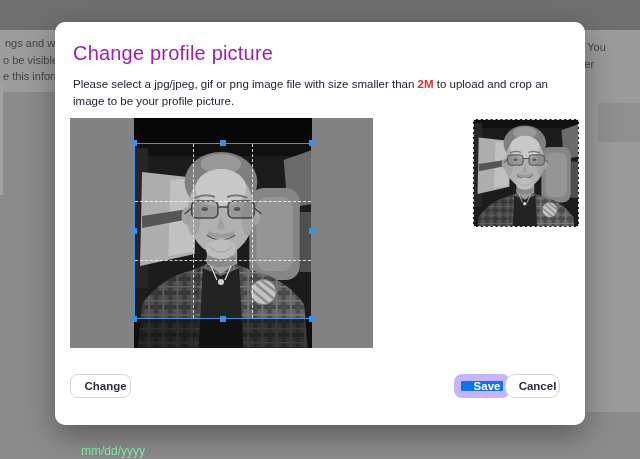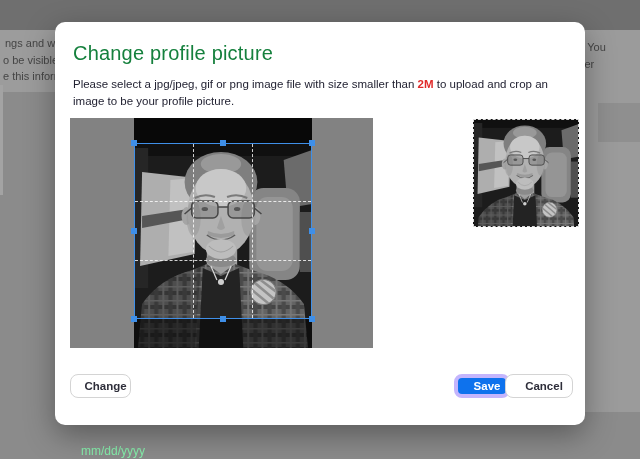--- a/index.html
+++ b/index.html
@@ -19,21 +19,21 @@
   .bg-date { position:absolute; color:#86efac; font-size:12px; white-space:nowrap; }
 
   
   .dialog {
     position:absolute; left:55px; top:22px; width:530px; height:403px;
     background:#ffffff; border-radius:10px;
     box-shadow:0 10px 30px rgba(0,0,0,0.35);
   }
   .dialog-title {
     position:absolute; left:18px; top:20px; margin:0;
-    font-size:20px; font-weight:500; color:#15803d; letter-spacing:0.2px;
+    font-size:20px; font-weight:500; color:#a21caf; letter-spacing:0.2px;
   }
   .dialog-desc {
     position:absolute; left:18px; top:54px; width:494px; margin:0;
     font-size:11.5px; line-height:17px; color:#232333;
   }
   .red-limit { color:#e02b2b; font-weight:bold; }
 
   
   .editor {
     position:absolute; left:15px; top:96px; width:303px; height:230px;
@@ -71,22 +71,22 @@
   .preview svg { display:block; width:104px; height:106px; }
 
   
   .btn {
     position:absolute; top:352px; height:24px; border-radius:8px;
     font-family:"Liberation Sans", sans-serif; font-size:11.5px; font-weight:bold;
     display:flex; align-items:center; justify-content:center; cursor:pointer;
     background:#ffffff; border:1px solid #d4d4d4; color:#2e2e3a; box-sizing:border-box;padding-left:16px;
   }
   .btn-change { left:15px;  width:61px; }
-  .btn-save   { left:399px; width:56px; background:#0e72ed; border:4px solid #c4b5fd; color:#ffffff; }
-  .btn-cancel { left:450px; width:68px; }
+  .btn-save   { left:399px; width:56px; background:#0e72ed; border:7px solid #c4b5fd; color:#ffffff; }
+  .btn-cancel { left:450px; width:55px;border-radius:10px; }
 </style>
 </head>
 <body>
 
 <svg width="0" height="0" style="position:absolute" aria-hidden="true">
   <defs>
     <pattern id="plaid" width="14" height="14" patternUnits="userSpaceOnUse">
       <rect width="14" height="14" fill="#636363"></rect>
       <rect y="5" width="14" height="4" fill="#454545"></rect>
       <rect x="6" width="4" height="14" fill="#4a4a4a"></rect>

